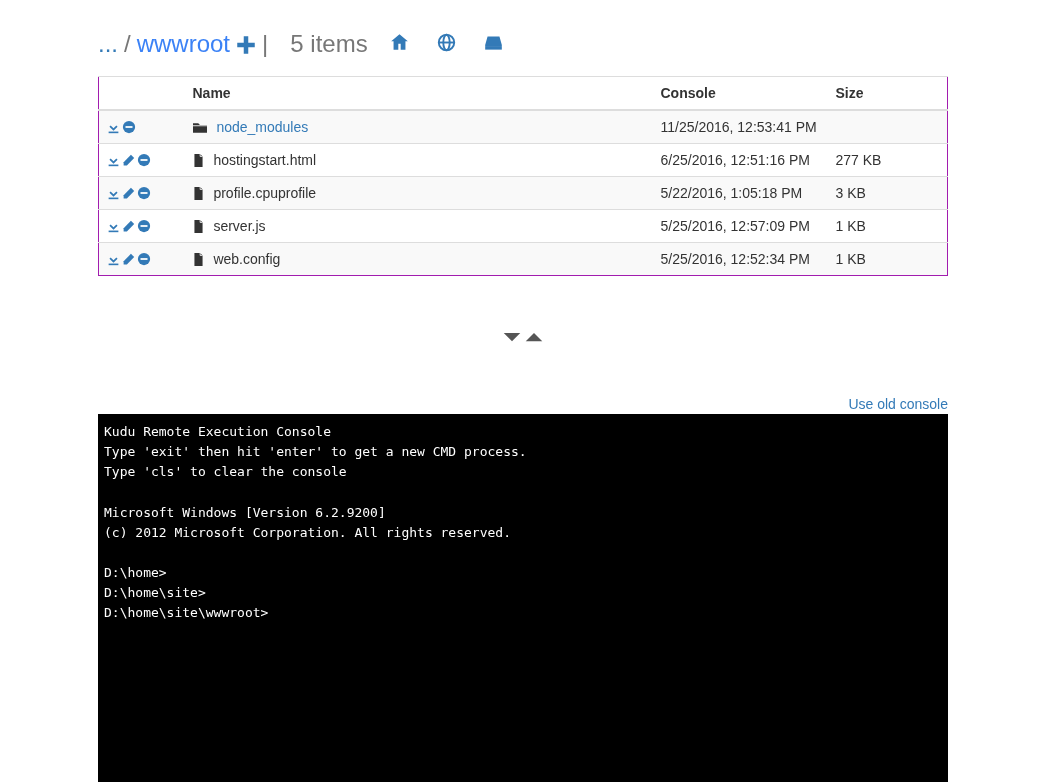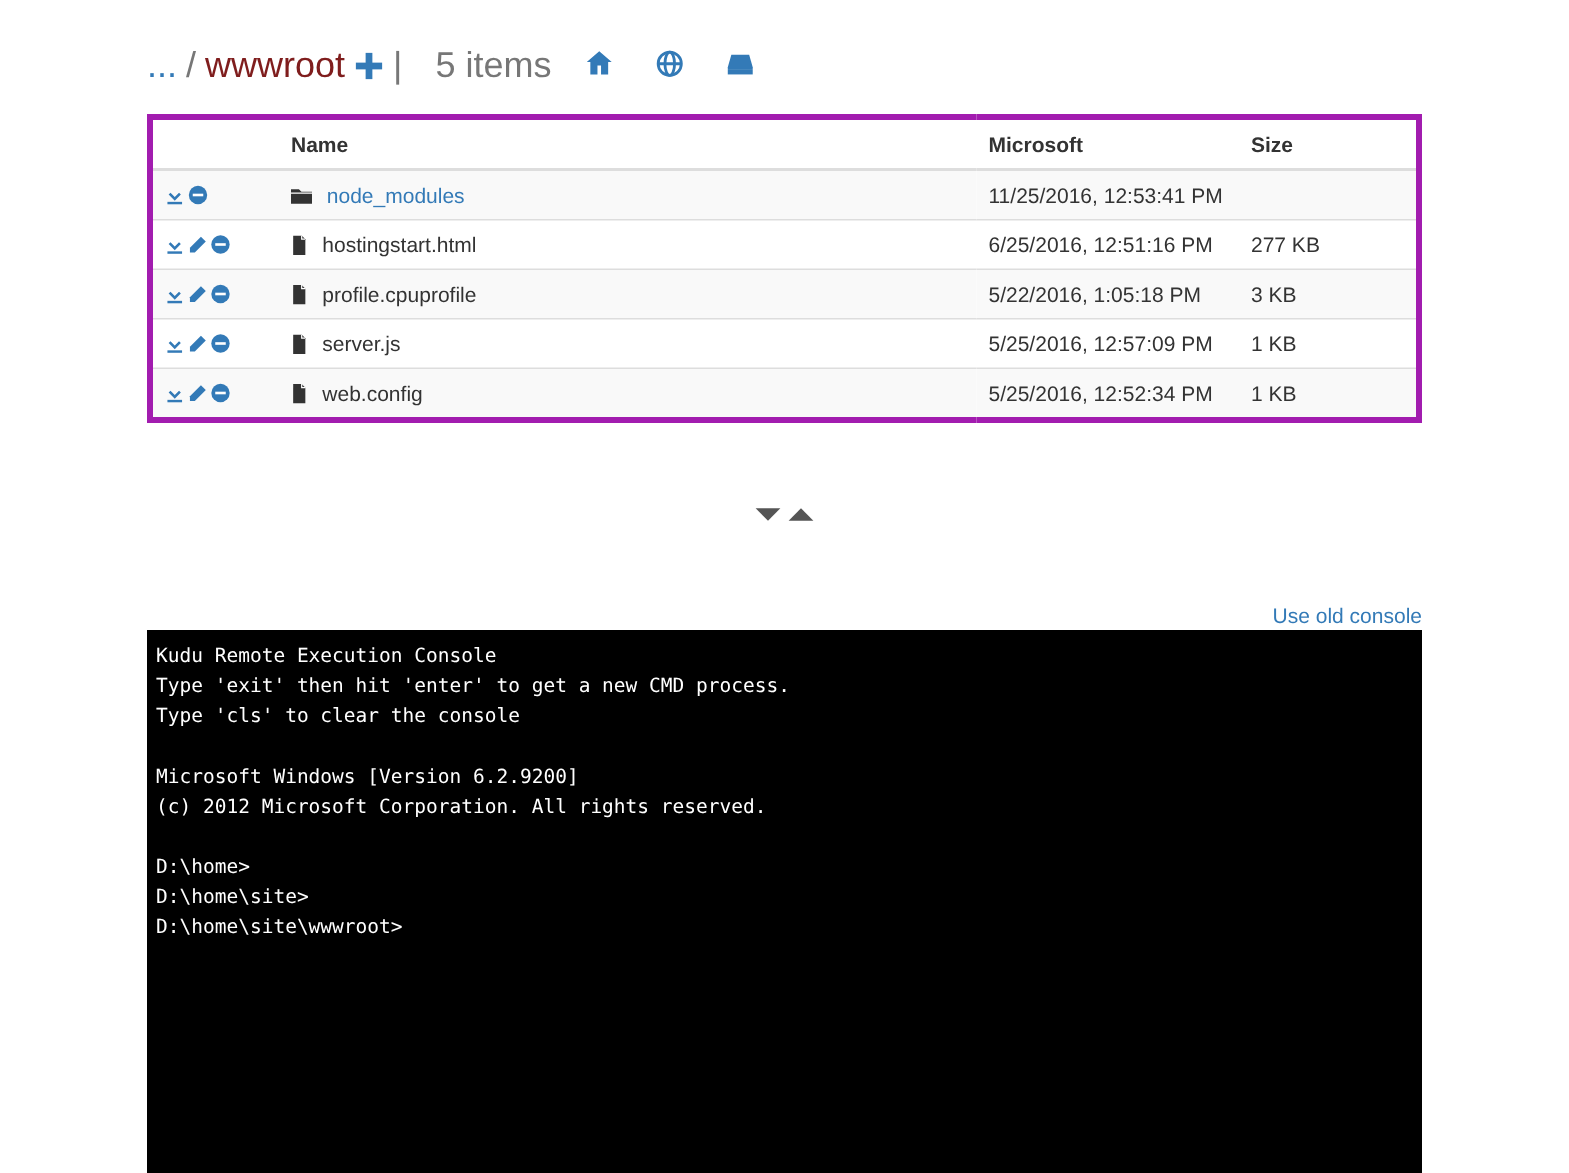--- a/index.html
+++ b/index.html
@@ -22,21 +22,21 @@
     display: flex;
     align-items: center;
     gap: 6px;
     margin-bottom: 18px;
   }
   .breadcrumb-bar a {
     color: #337ab7;
     text-decoration: none;
   }
   .breadcrumb-bar .sep { color: #777; }
-  .breadcrumb-bar .current { color: #7f1d1d; }
+  .breadcrumb-bar .current { color: #3b82f6; }
   .breadcrumb-bar .plus {
     color: #337ab7;
     font-size: 25px;
     font-weight: bold;
     cursor: pointer;
     line-height: 1;
   }
   .breadcrumb-bar .divider { color: #777; }
   .breadcrumb-bar .items { color: #777; margin-left: 16px; }
   .hdr-icons {
@@ -46,21 +46,21 @@
   }
   .hdr-icons .icon {
     color: #337ab7;
     cursor: pointer;
     font-size: 19px;
   }
 
   table.file-list {
     width: 100%;
     border-collapse: collapse;
-    border: 4px solid #a21caf;
+    border: 1px solid #a21caf;
   }
   table.file-list th, table.file-list td {
     padding: 8px;
     border-top: 1px solid #ddd;
     text-align: left;
     vertical-align: middle;
   }
   table.file-list th {
     background: #fff;
     font-weight: bold;
@@ -167,21 +167,21 @@
           </svg>
       </span>
     </span>
   </div>
 
   <table class="file-list">
     <thead>
       <tr>
         <th class="actions-cell"></th>
         <th class="name-cell">Name</th>
-        <th class="modified-cell">Microsoft</th>
+        <th class="modified-cell">Console</th>
         <th class="size-cell">Size</th>
       </tr>
     </thead>
     <tbody id="file-rows">
         <tr>
           <td class="actions-cell"><span class="aicon"><svg width="13" height="13" viewBox="0 0 16 16" fill="#337ab7">
                 <path d="M8 1v8L4.5 5.5 3 7l5 5 5-5-1.5-1.5L8 9V1z"></path>
                 <rect x="2" y="13" width="12" height="2"></rect>
               </svg></span><span class="aicon"><svg width="14" height="14" viewBox="0 0 16 16" fill="#337ab7">
                 <circle cx="8" cy="8" r="7"></circle>

